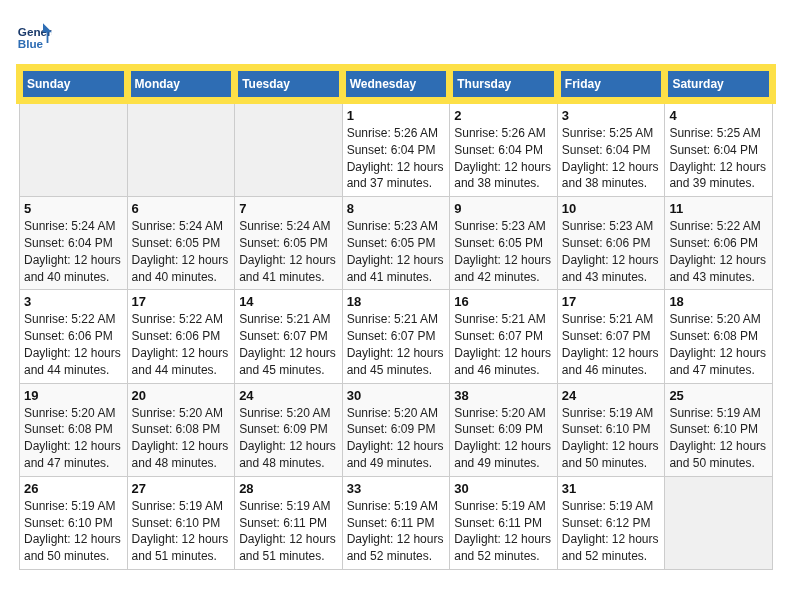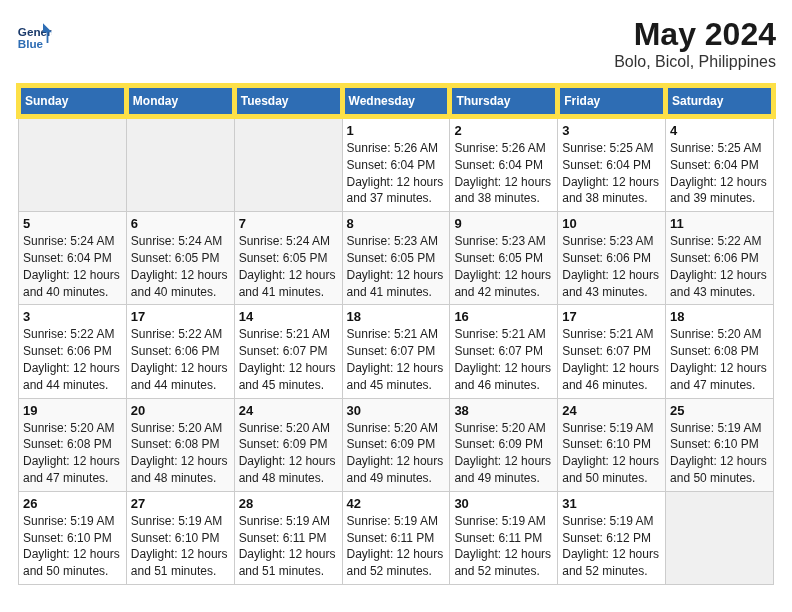--- a/index.html
+++ b/index.html
@@ -45,21 +45,21 @@
     }
     .calendar-table thead tr {
       background-color: #2e6db4;
       color: #fff;
     }
     .calendar-table thead th {
       padding: 6px 4px;
       text-align: left;
       font-size: 12px;
       font-weight: bold;
-      border: 5px solid #fde047;
+      border: 7px solid #fde047;
     }
     .calendar-table tbody td {
       border: 1px solid #ccc;
       vertical-align: top;
       padding: 4px;
       width: calc(100% / 7);
       min-height: 80px;
       background: #fff;
     }
     .calendar-table tbody tr:nth-child(even) td {
@@ -83,24 +83,20 @@
 </head>
 <body>
 
 <div class="header-area">
   <div class="logo">
     <svg class="logo-icon" viewBox="0 0 40 40">
       <text x="2" y="22" font-size="13" font-weight="bold" fill="#1a3a6b">General</text>
       <text x="2" y="35" font-size="13" font-weight="bold" fill="#2e6db4">Blue</text>
       <polygon points="30,8 40,18 36,18 36,30 34,30 34,18 30,18" fill="#2e6db4"></polygon>
     </svg>
-  </div>
-  <div class="title-area">
-    <h1>May 2024</h1>
-    <h2>Bolo, Bicol, Philippines</h2>
   </div>
 </div>
 
 <table class="calendar-table">
   <thead>
     <tr>
     <th>Sunday</th>
         <th>Monday</th>
         <th>Tuesday</th>
         <th>Wednesday</th>
@@ -284,21 +280,21 @@
 Sunset: 6:10 PM
 Daylight: 12 hours and 51 minutes.</div>
         </td>
         <td>
           <div class="day-number">28</div>
           <div class="day-info" style="white-space: pre-line;">Sunrise: 5:19 AM
 Sunset: 6:11 PM
 Daylight: 12 hours and 51 minutes.</div>
         </td>
         <td>
-          <div class="day-number">42</div>
+          <div class="day-number">33</div>
           <div class="day-info" style="white-space: pre-line;">Sunrise: 5:19 AM
 Sunset: 6:11 PM
 Daylight: 12 hours and 52 minutes.</div>
         </td>
         <td>
           <div class="day-number">30</div>
           <div class="day-info" style="white-space: pre-line;">Sunrise: 5:19 AM
 Sunset: 6:11 PM
 Daylight: 12 hours and 52 minutes.</div>
         </td>

